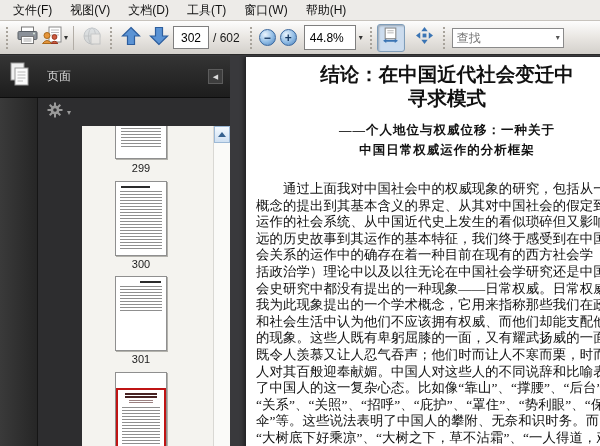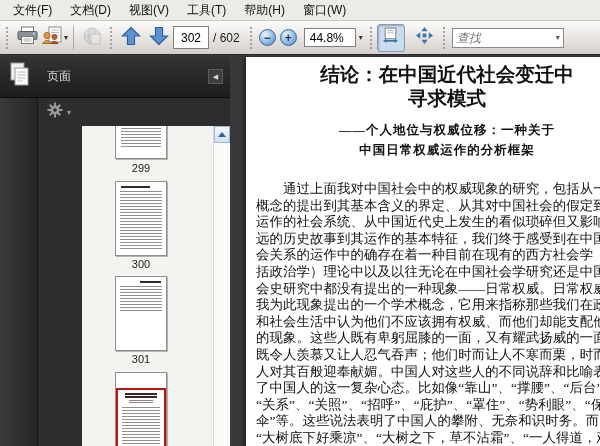--- a/index.html
+++ b/index.html
@@ -20,30 +20,30 @@
   .vsep { width:1px; height:24px; background:#b2ada6; margin:0 4px; }
   .tbtn { height:28px; min-width:28px; display:flex; align-items:center; justify-content:center;
           border-radius:3px; border:1px solid transparent; }
   .tbtn.disabled { opacity:.45; }
   .tbtn.pressed { background:#ccdcee; border:1px solid #7f9db9;
                   box-shadow:inset 1px 1px 2px rgba(0,0,0,.25); }
   .dd-arrow { font-size:8px; color:#333; margin-left:2px; }
   .page-input { width:36px; height:23px; border:1px solid #7f7f7f; background:#fff;
                 font-size:12px; text-align:center; font-family:"Liberation Sans",sans-serif; }
   .page-total { font-size:12px; color:#1a1a1a; margin:0 6px 0 4px; white-space:nowrap; }
-  .zoombox { width:52px; height:19px; border:1px solid #7f7f7f; background:#fff;
+  .zoombox { width:52px; height:25px; border:1px solid #7f7f7f; background:#fff;
              font-size:12px; padding-left:5px; font-family:"Liberation Sans",sans-serif; }
   .roundbtn { width:17px; height:17px; border-radius:50%; border:1px solid #39679e;
               background:radial-gradient(circle at 35% 30%,#eaf4fd,#8fbbe4 55%,#4b7fb9);
               color:#14365f; font-weight:bold; font-size:12px; line-height:14px;
               display:flex; align-items:center; justify-content:center; margin:0 2px; }
   .findwrap { width:112px; height:20px; border:1px solid #8a8a8a; background:#fff;
               display:flex; align-items:center; margin-left:2px; }
   .find-input { flex:1; border:none; outline:none; font-size:12px; padding-left:4px;
-                width:80px; background:transparent; font-family:"Liberation Sans",sans-serif;font-style:italic; }
+                width:80px; background:transparent; font-family:"Liberation Sans",sans-serif; }
   .findwrap .dd-arrow { margin-right:3px; color:#555; }
 
   
   .content { position:absolute; top:56px; left:0; right:0; bottom:0; display:flex; }
 
   
   .sidebar { width:230px; display:flex; flex-direction:column; background:#2d2d2f; }
   .s-header { height:42px; background:linear-gradient(180deg,#343434,#1d1d1d);
               border-bottom:1px solid #0c0c0c; display:flex; align-items:center; flex:0 0 42px; }
   .s-title { color:#d8d8d8; font-size:12px; margin-left:15px; }
@@ -109,25 +109,25 @@
   .bodytext { position:absolute; top:124px; left:10px; width:420px; }
   .bline { font-size:13.4px; height:16.6px; line-height:16.6px; white-space:nowrap;
            letter-spacing:0.1px; }
   .bline.indent { text-indent:27px; }
 </style>
 </head>
 <body>
 
 <div class="menubar">
   <span class="menu-item">文件(F)</span>
+  <span class="menu-item">视图(V)</span>
   <span class="menu-item">文档(D)</span>
-  <span class="menu-item">视图(V)</span>
   <span class="menu-item">工具(T)</span>
+  <span class="menu-item">窗口(W)</span>
   <span class="menu-item">帮助(H)</span>
-  <span class="menu-item">窗口(W)</span>
 </div>
 
 <div class="toolbar">
   <div class="grip"></div>
 
   <div class="tbtn">
     <span>
       <svg width="21" height="19" viewBox="0 0 21 19">
         <rect x="4.5" y="1" width="12" height="5" fill="#ffffff" stroke="#777777"></rect>
         <rect x="1" y="5.5" width="19" height="8" rx="1.2" fill="#8b9199" stroke="#5b6167"></rect>

